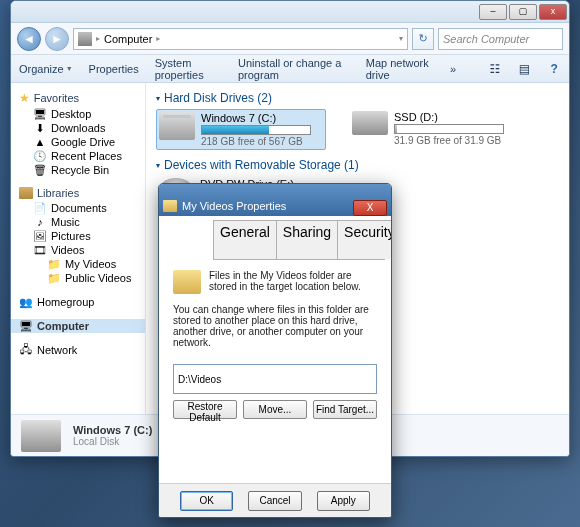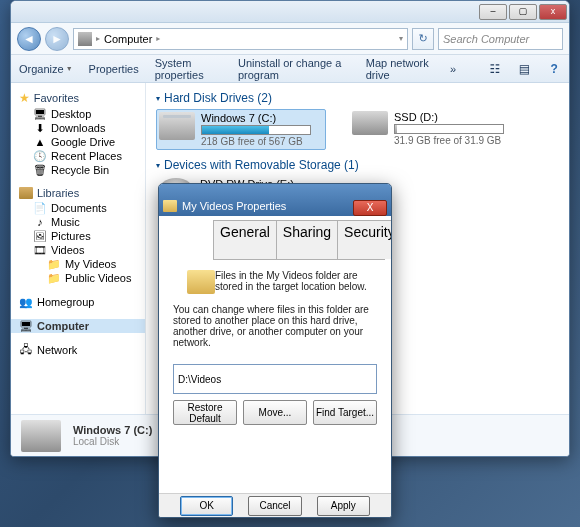--- a/index.html
+++ b/index.html
@@ -56,26 +56,26 @@
 .dialog { position: absolute; left: 158px; top: 183px; width: 234px; height: 335px; background: #f0f0f0; border: 1px solid #3a5a7a; border-radius: 5px 5px 3px 3px; box-shadow: 0 6px 20px rgba(0,0,0,0.5); display: flex; flex-direction: column; overflow: hidden; }
 .dlg-title { height: 24px; background: linear-gradient(#5f91c7,#3a6aa0); display: flex; padding: 16px 4px; color: #fff; font-size: 11px; }
 .dlg-title .dicon { width: 14px; height: 12px; background: linear-gradient(#f8e090,#d8b050); border-radius: 1px; margin-right: 5px; }
 .dlg-title .spacer { flex: 1; }
 .dlg-close { width: 34px; height: 16px; background: linear-gradient(#e86a5a,#c03a2a); border: 1px solid #802010; border-radius: 2px; color: #fff; text-align: center; line-height: 13px; font-size: 10px; cursor: pointer; }
 .dlg-body { flex: 1; background: #fff; padding: 4px 6px 0 6px; display: flex; flex-direction: column; }
 .tabs { display: flex; border-bottom: 1px solid #b0b0b0; font-size: 14px; margin-left: 48px; }
 .tab { padding: 3px 6px; border: 1px solid #b0b0b0; border-bottom: none; background: #f0f0f0; margin-right: -1px; cursor: pointer; position: relative; }
 .tab.active { background: #fff; z-index: 1; border-bottom: 1px solid #fff; margin-bottom: -1px; }
 .tabpanel { flex: 1; padding: 10px 8px; font-size: 10px; color: #222; }
-.locrow { display: flex; margin-bottom: 10px; margin-left: 14px; }
+.locrow { display: flex; gap: 8px; margin-bottom: 10px; }
 .foldericon { width: 28px; height: 24px; background: linear-gradient(#f8e090,#d8b050); border-radius: 2px; flex-shrink: 0; }
 .pathinput { width: 100%; border: 1px solid #7a9ac0; height: 30px; padding: 0 4px; font-size: 10px; font-family: inherit; }
 .btnrow { display: flex; gap: 6px; margin-top: 6px; }
-.dlgbtn { flex:1; height: 25px; border: 1px solid #888; background: linear-gradient(#fdfdfd,#e4e4e4); font-size: 10px; cursor: pointer; border-radius: 2px; }
-.dlg-footer { height: 24px; background: #f0f0f0; border-top: 1px solid #d0d0d0; display: flex; align-items: center; justify-content: flex-end; padding: 0 21px; gap: 15px; }
+.dlgbtn { flex:1; height: 19px; border: 1px solid #888; background: linear-gradient(#fdfdfd,#e4e4e4); font-size: 10px; cursor: pointer; border-radius: 2px; }
+.dlg-footer { height: 34px; background: #f0f0f0; border-top: 1px solid #d0d0d0; display: flex; align-items: center; justify-content: flex-end; padding: 0 21px; gap: 15px; }
 .dlg-footer .fbtn { width: 58px; height: 20px; border: 1px solid #707070; background: linear-gradient(#fdfdfd,#e4e4e4); font-size: 10px; cursor: pointer; border-radius: 2px; }
 .dlg-footer .fbtn.primary { border: 1px solid #2a6aa8; box-shadow: 0 0 0 1px #7ab8f0 inset; }
 </style>
 </head>
 <body>
 
 <div class="explorer-window">
   <div class="titlebar">
     <div class="wbtn">–</div>
     <div class="wbtn">▢</div>

